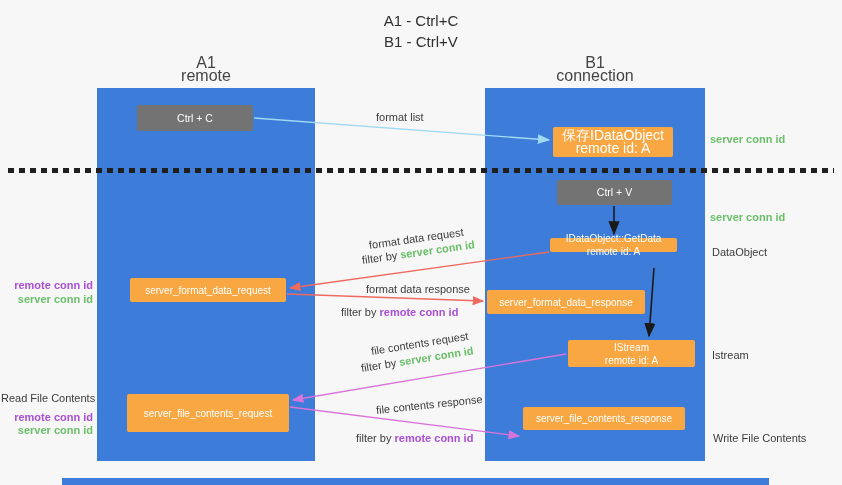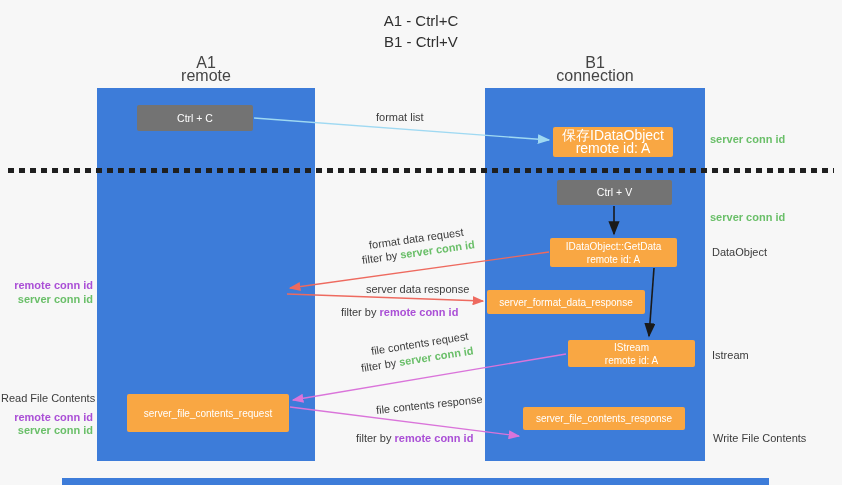--- a/index.html
+++ b/index.html
@@ -79,32 +79,35 @@
     <line x1="549" y1="252" x2="290" y2="288" stroke="#ee6a5f" stroke-width="1.3" marker-end="url(#mred)"></line>
     <line x1="287" y1="294" x2="483" y2="301" stroke="#ee6a5f" stroke-width="1.3" marker-end="url(#mred)"></line>
     <line x1="654" y1="268" x2="649" y2="336" stroke="#1a1a1a" stroke-width="1.6" marker-end="url(#mblack)"></line>
     <line x1="566" y1="354" x2="293" y2="400" stroke="#da74da" stroke-width="1.3" marker-end="url(#mpink)"></line>
     <line x1="290" y1="407" x2="519" y2="436" stroke="#da74da" stroke-width="1.3" marker-end="url(#mpink)"></line>
   </svg>
 
   <div class="node green-box" style="left:137px; top:105px; width:116px; height:26px;">
     <div>Ctrl + C</div>
   </div>
+  <div class="node orange-box" style="left:130px; top:278px; width:156px; height:24px; font-size:10px;">
+    <div>server_format_data_request</div>
+  </div>
   <div class="node orange-box" style="left:127px; top:394px; width:162px; height:38px; font-size:10px;">
     <div>server_file_contents_request</div>
   </div>
 
   <div class="node orange-box" style="left:553px; top:127px; width:120px; height:30px; font-size:14px;text-align:right;">
     <div>保存IDataObject</div>
     <div>remote id: A</div>
   </div>
   <div class="node green-box" style="left:557px; top:180px; width:115px; height:25px;">
     <div>Ctrl + V</div>
   </div>
-  <div class="node orange-box" style="left:550px; top:238px; width:127px; height:29px; font-size:10px;text-align:center;">
+  <div class="node orange-box" style="left:550px; top:238px; width:127px; height:14px; font-size:10px;text-align:center;">
     <div>IDataObject::GetData</div>
     <div>remote id: A</div>
   </div>
   <div class="node orange-box" style="left:487px; top:290px; width:158px; height:24px; font-size:10px;">
     <div>server_format_data_response</div>
   </div>
   <div class="node orange-box" style="left:568px; top:340px; width:127px; height:27px; font-size:10px;">
     <div>IStream</div>
     <div>remote id: A</div>
   </div>
@@ -113,21 +116,21 @@
   </div>
 
   <div class="edge-label" style="left:376px; top:111px;">format list</div>
 
   <div class="edge-label rot-m8" style="left:369px; top:239px;">format data request</div>
   <div class="edge-label rot-m8" style="left:362px; top:254px;">
     <span class="dark-text">filter by</span>
     <span class="green-text">server conn id</span>
   </div>
 
-  <div class="edge-label" style="left:366px; top:283px;">server data response</div>
+  <div class="edge-label" style="left:366px; top:283px;">format data response</div>
   <div class="edge-label" style="left:341px; top:306px;">
     <span class="dark-text">filter by</span>
     <span class="purple-text">remote conn id</span>
   </div>
 
   <div class="edge-label rot-m9" style="left:371px; top:345px;">file contents request</div>
   <div class="edge-label rot-m9" style="left:361px; top:362px;">
     <span class="dark-text">filter by</span>
     <span class="green-text">server conn id</span>
   </div>

